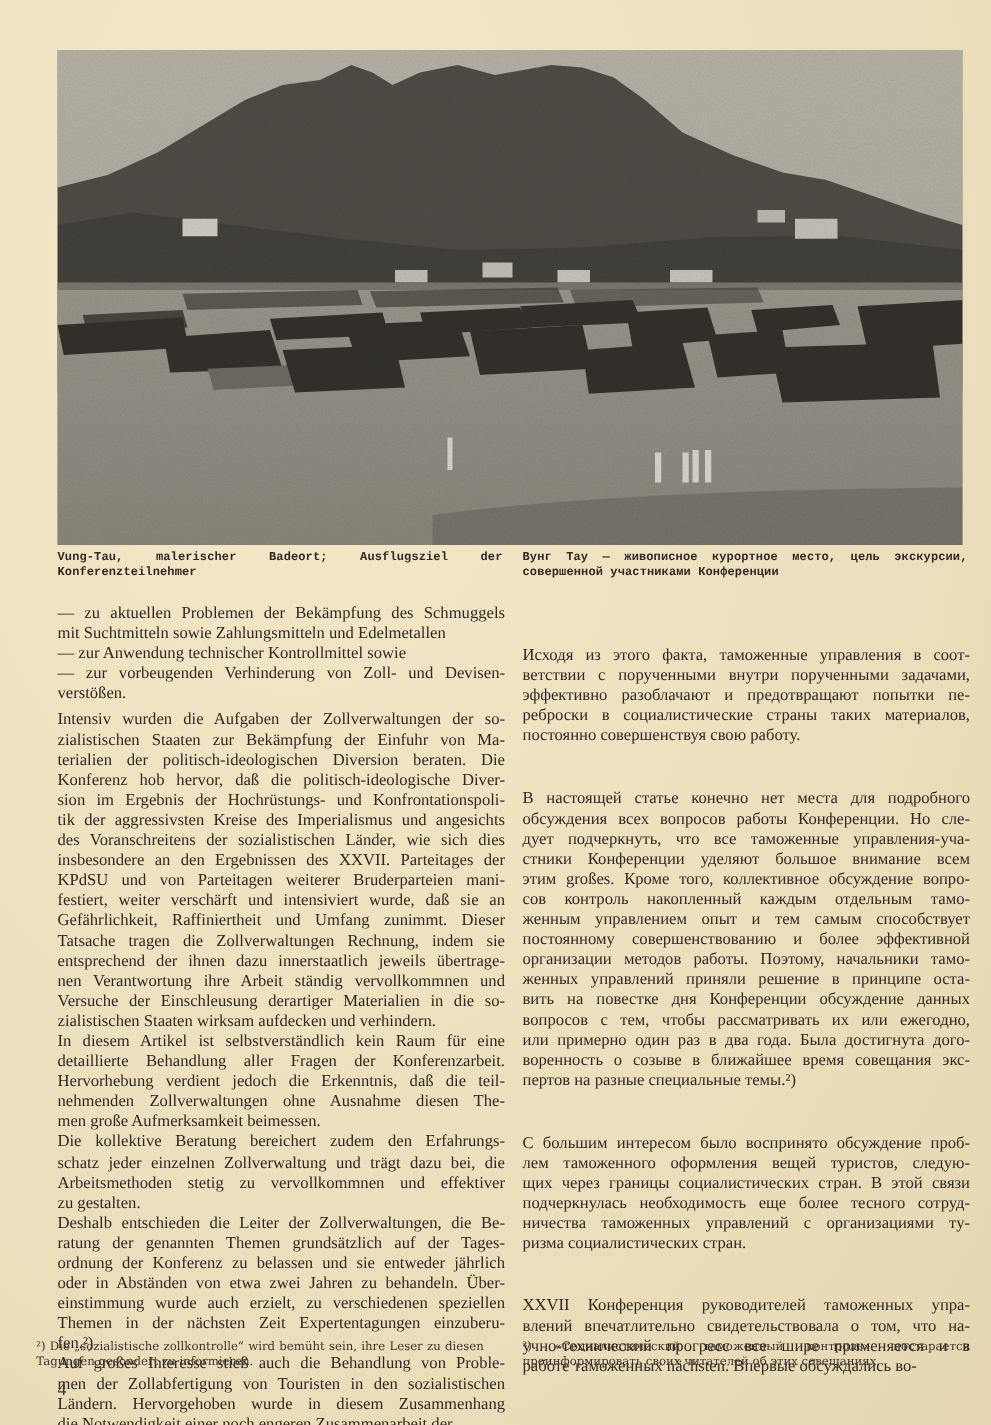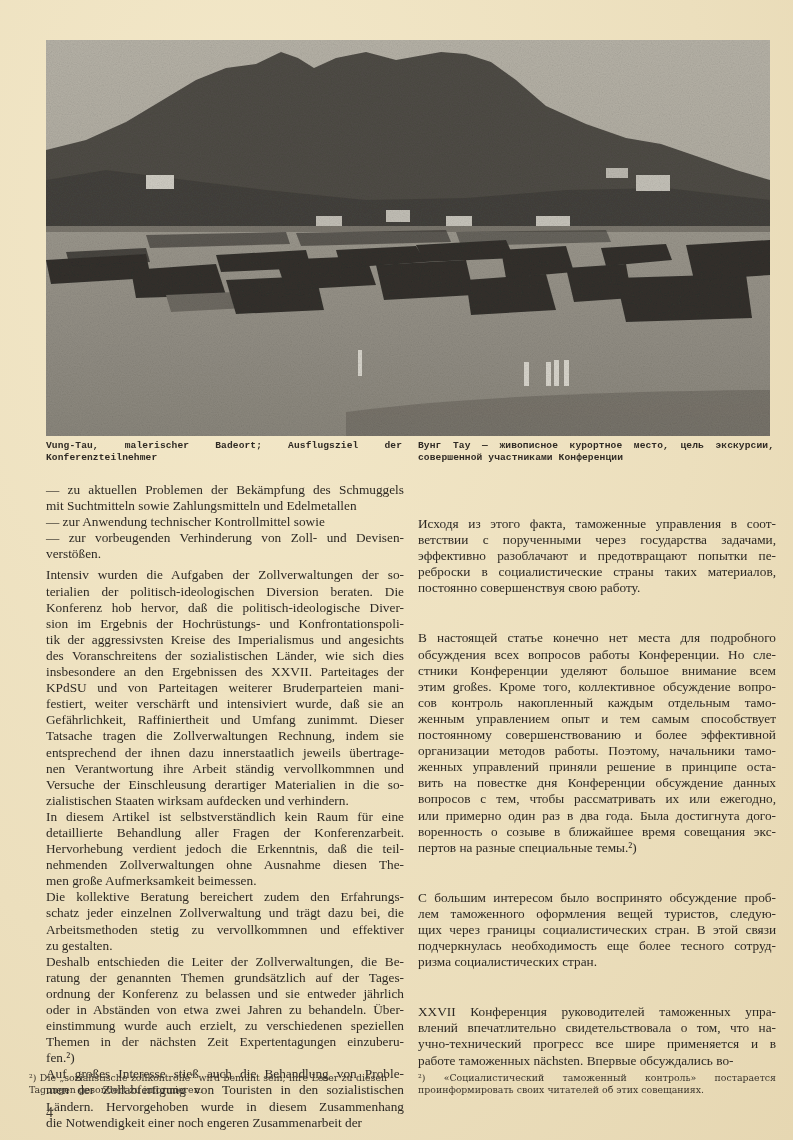--- a/index.html
+++ b/index.html
@@ -131,20 +131,21 @@
 <div class="col left">
   <p>
     <span class="ln">— zu aktuellen Problemen der Bekämpfung des Schmuggels</span>
     <span class="ln last">mit Suchtmitteln sowie Zahlungsmitteln und Edelmetallen</span>
     <span class="ln last">— zur Anwendung technischer Kontrollmittel sowie</span>
     <span class="ln">— zur vorbeugenden Verhinderung von Zoll- und Devisen-</span>
     <span class="ln last">verstößen.</span>
   </p>
   <p class="gap-s">
       <span class="ln">Intensiv wurden die Aufgaben der Zollverwaltungen der so-</span>
+      <span class="ln">zialistischen Staaten zur Bekämpfung der Einfuhr von Ma-</span>
       <span class="ln">terialien der politisch-ideologischen Diversion beraten. Die</span>
       <span class="ln">Konferenz hob hervor, daß die politisch-ideologische Diver-</span>
       <span class="ln">sion im Ergebnis der Hochrüstungs- und Konfrontationspoli-</span>
       <span class="ln">tik der aggressivsten Kreise des Imperialismus und angesichts</span>
       <span class="ln">des Voranschreitens der sozialistischen Länder, wie sich dies</span>
       <span class="ln">insbesondere an den Ergebnissen des XXVII. Parteitages der</span>
       <span class="ln">KPdSU und von Parteitagen weiterer Bruderparteien mani-</span>
       <span class="ln">festiert, weiter verschärft und intensiviert wurde, daß sie an</span>
       <span class="ln">Gefährlichkeit, Raffiniertheit und Umfang zunimmt. Dieser</span>
       <span class="ln">Tatsache tragen die Zollverwaltungen Rechnung, indem sie</span>
@@ -179,46 +180,48 @@
       <span class="ln">Auf großes Interesse stieß auch die Behandlung von Proble-</span>
       <span class="ln">men der Zollabfertigung von Touristen in den sozialistischen</span>
       <span class="ln">Ländern. Hervorgehoben wurde in diesem Zusammenhang</span>
       <span class="ln last">die Notwendigkeit einer noch engeren Zusammenarbeit der</span>
     </p>
 </div>
 
 <div class="col right">
   <p class="gap">
       <span class="ln">Исходя из этого факта, таможенные управления в соот-</span>
-      <span class="ln">ветствии с порученными через государства задачами,</span>
+      <span class="ln">ветствии с порученными внутри порученными задачами,</span>
       <span class="ln">эффективно разоблачают и предотвращают попытки пе-</span>
       <span class="ln">реброски в социалистические страны таких материалов,</span>
       <span class="ln last">постоянно совершенствуя свою работу.</span>
     </p>
   <p class="gap">
       <span class="ln">В настоящей статье конечно нет места для подробного</span>
       <span class="ln">обсуждения всех вопросов работы Конференции. Но сле-</span>
+      <span class="ln">дует подчеркнуть, что все таможенные управления-уча-</span>
       <span class="ln">стники Конференции уделяют большое внимание всем</span>
       <span class="ln">этим großes. Кроме того, коллективное обсуждение вопро-</span>
       <span class="ln">сов контроль накопленный каждым отдельным тамо-</span>
       <span class="ln">женным управлением опыт и тем самым способствует</span>
       <span class="ln">постоянному совершенствованию и более эффективной</span>
       <span class="ln">организации методов работы. Поэтому, начальники тамо-</span>
       <span class="ln">женных управлений приняли решение в принципе оста-</span>
       <span class="ln">вить на повестке дня Конференции обсуждение данных</span>
       <span class="ln">вопросов с тем, чтобы рассматривать их или ежегодно,</span>
       <span class="ln">или примерно один раз в два года. Была достигнута дого-</span>
       <span class="ln">воренность о созыве в ближайшее время совещания экс-</span>
       <span class="ln last">пертов на разные специальные темы.²)</span>
     </p>
   <p class="gap">
       <span class="ln">С большим интересом было воспринято обсуждение проб-</span>
       <span class="ln">лем таможенного оформления вещей туристов, следую-</span>
       <span class="ln">щих через границы социалистических стран. В этой связи</span>
       <span class="ln">подчеркнулась необходимость еще более тесного сотруд-</span>
+      <span class="ln">ничества таможенных управлений с организациями ту-</span>
       <span class="ln last">ризма социалистических стран.</span>
     </p>
   <p class="gap">
       <span class="ln">XXVII Конференция руководителей таможенных упра-</span>
       <span class="ln">влений впечатлительно свидетельствовала о том, что на-</span>
       <span class="ln">учно-технический прогресс все шире применяется и в</span>
       <span class="ln last">работе таможенных nächsten. Впервые обсуждались во-</span>
     </p>
 </div>
 

